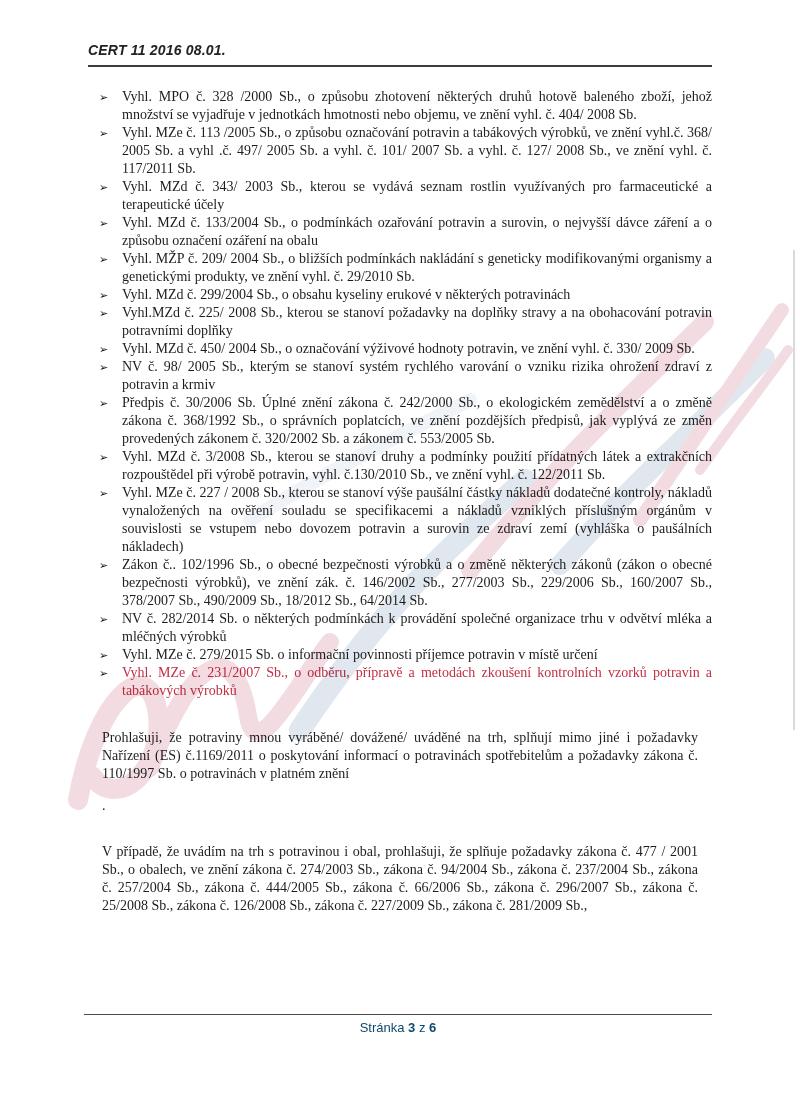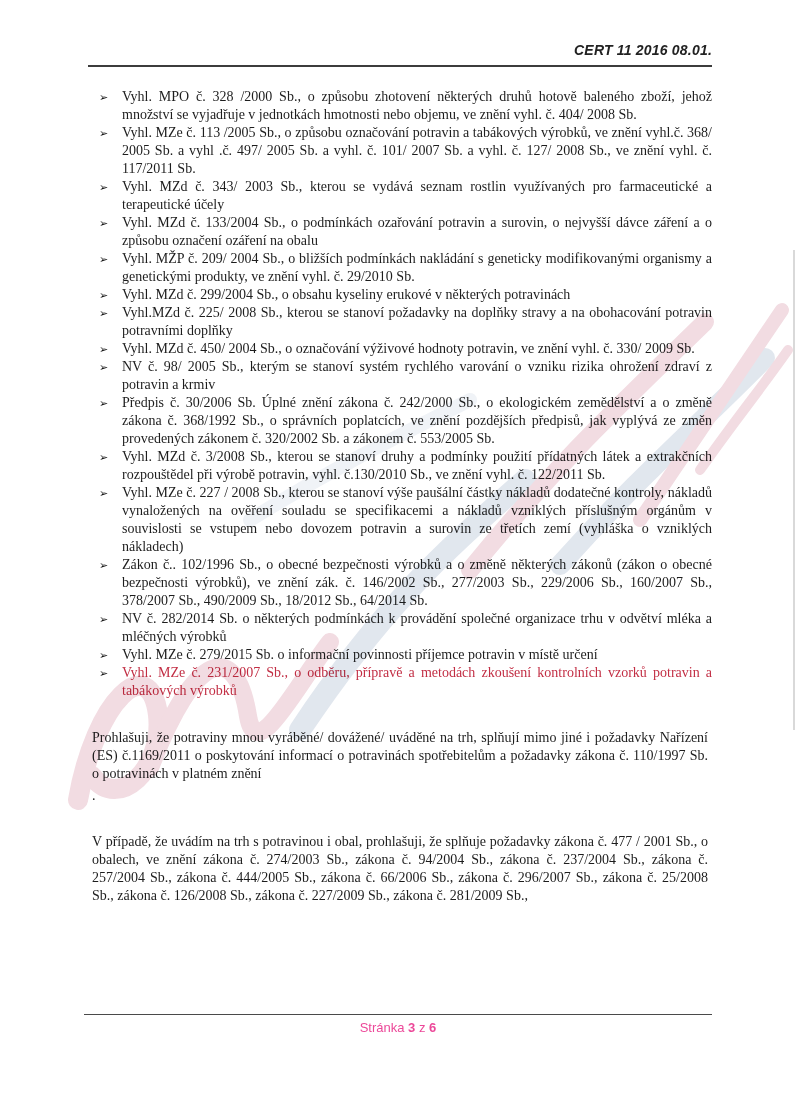--- a/index.html
+++ b/index.html
@@ -9,21 +9,20 @@
     position: relative;
     overflow: hidden;
     font-family: "Liberation Serif", "DejaVu Serif", serif;
     color: #1d1d1d;
   }
   .page { position: absolute; inset: 0; }
 
   
   .page-header {
     position: absolute; top: 42px; left: 88px; right: 88px;
-    text-align: right;
     font-family: "Liberation Sans", sans-serif;
     font-style: italic; font-weight: 600;
     font-size: 14px; color: #222;
     letter-spacing: 0.2px;
   }
   .header-rule {
     position: absolute; top: 65px; left: 88px; right: 88px;
     height: 0; border-top: 2px solid #3c3c3c;
   }
 
@@ -52,31 +51,31 @@
     width: 34px; flex: 0 0 34px;
     padding-left: 11px; box-sizing: border-box;
     font-size: 11px; line-height: 18px;
     color: #111;
   }
   .li .txt { flex: 1; text-align: justify; }
   .b { font-weight: normal; }
   .red { color: var(--accent-red, #c22e44); }
 
   .paragraphs { margin-top: 29px; }
-  .paragraphs p { margin: 4px; text-align: justify; }
+  .paragraphs p { margin: 14px; text-align: justify; }
   .paragraphs p.p2 { margin-top: 17px; }
   .paragraphs p.p5 { margin-top: 28px; }
 
   
   .page-footer {
     position: absolute; top: 1014px; left: 84px; right: 88px;
     border-top: 1.5px solid #4a4a4a;
     text-align: center;
     font-family: "Liberation Sans", sans-serif;
-    font-size: 13px; color: #ec4899;
+    font-size: 13px; color: #0c4a6e;
     padding-top: 5px;
     z-index: 1;
   }
 </style>
 </head>
 <body style="--accent-red: #c22e44;">
 
 <div class="page">
 
   <svg class="watermark" width="800" height="1100" viewBox="0 0 800 1100">
@@ -138,21 +137,21 @@
         <div class="li">
           <span class="bullet">➢</span>
           <span class="txt"><span class="b">Předpis č. 30/2006 Sb. Úplné znění zákona č. 242/2000 Sb., </span><span>o ekologickém zemědělství a o změně zákona č. 368/1992 Sb., o správních poplatcích, ve znění pozdějších předpisů, jak vyplývá ze změn provedených zákonem č. 320/2002 Sb. a zákonem č. 553/2005 Sb.</span></span>
         </div>
         <div class="li">
           <span class="bullet">➢</span>
           <span class="txt"><span class="b">Vyhl. MZd č. 3/2008 Sb., </span><span>kterou se stanoví druhy a podmínky použití přídatných látek a extrakčních rozpouštědel při výrobě potravin, </span><span class="b">vyhl. č.130/2010 Sb.</span><span>, ve znění </span><span class="b">vyhl. č. 122/2011 Sb.</span></span>
         </div>
         <div class="li">
           <span class="bullet">➢</span>
-          <span class="txt"><span class="b">Vyhl. MZe č. 227 / 2008 Sb., </span><span>kterou se stanoví výše paušální částky nákladů dodatečné kontroly, nákladů vynaložených na ověření souladu se specifikacemi a nákladů vzniklých příslušným orgánům v souvislosti se vstupem nebo dovozem potravin a surovin ze třetích zemí (vyhláška o vzniklých nákladech)</span></span>
+          <span class="txt"><span class="b">Vyhl. MZe č. 227 / 2008 Sb., </span><span>kterou se stanoví výše paušální částky nákladů dodatečné kontroly, nákladů vynaložených na ověření souladu se specifikacemi a nákladů vzniklých příslušným orgánům v souvislosti se vstupem nebo dovozem potravin a surovin ze zdraví zemí (vyhláška o paušálních nákladech)</span></span>
         </div>
         <div class="li">
           <span class="bullet">➢</span>
           <span class="txt"><span class="b">Zákon č.. 102/1996 Sb.</span><span>, o obecné bezpečnosti výrobků a o změně některých zákonů (zákon o obecné bezpečnosti výrobků), ve znění </span><span class="b">zák. č. 146/2002 Sb., 277/2003 Sb., 229/2006 Sb., 160/2007 Sb., 378/2007 Sb., 490/2009 Sb., 18/2012 Sb., 64/2014 Sb.</span></span>
         </div>
         <div class="li">
           <span class="bullet">➢</span>
           <span class="txt"><span class="b">NV č. 282/2014 Sb. </span><span>o některých podmínkách k provádění společné organizace trhu v odvětví mléka a mléčných výrobků</span></span>
         </div>
         <div class="li">

